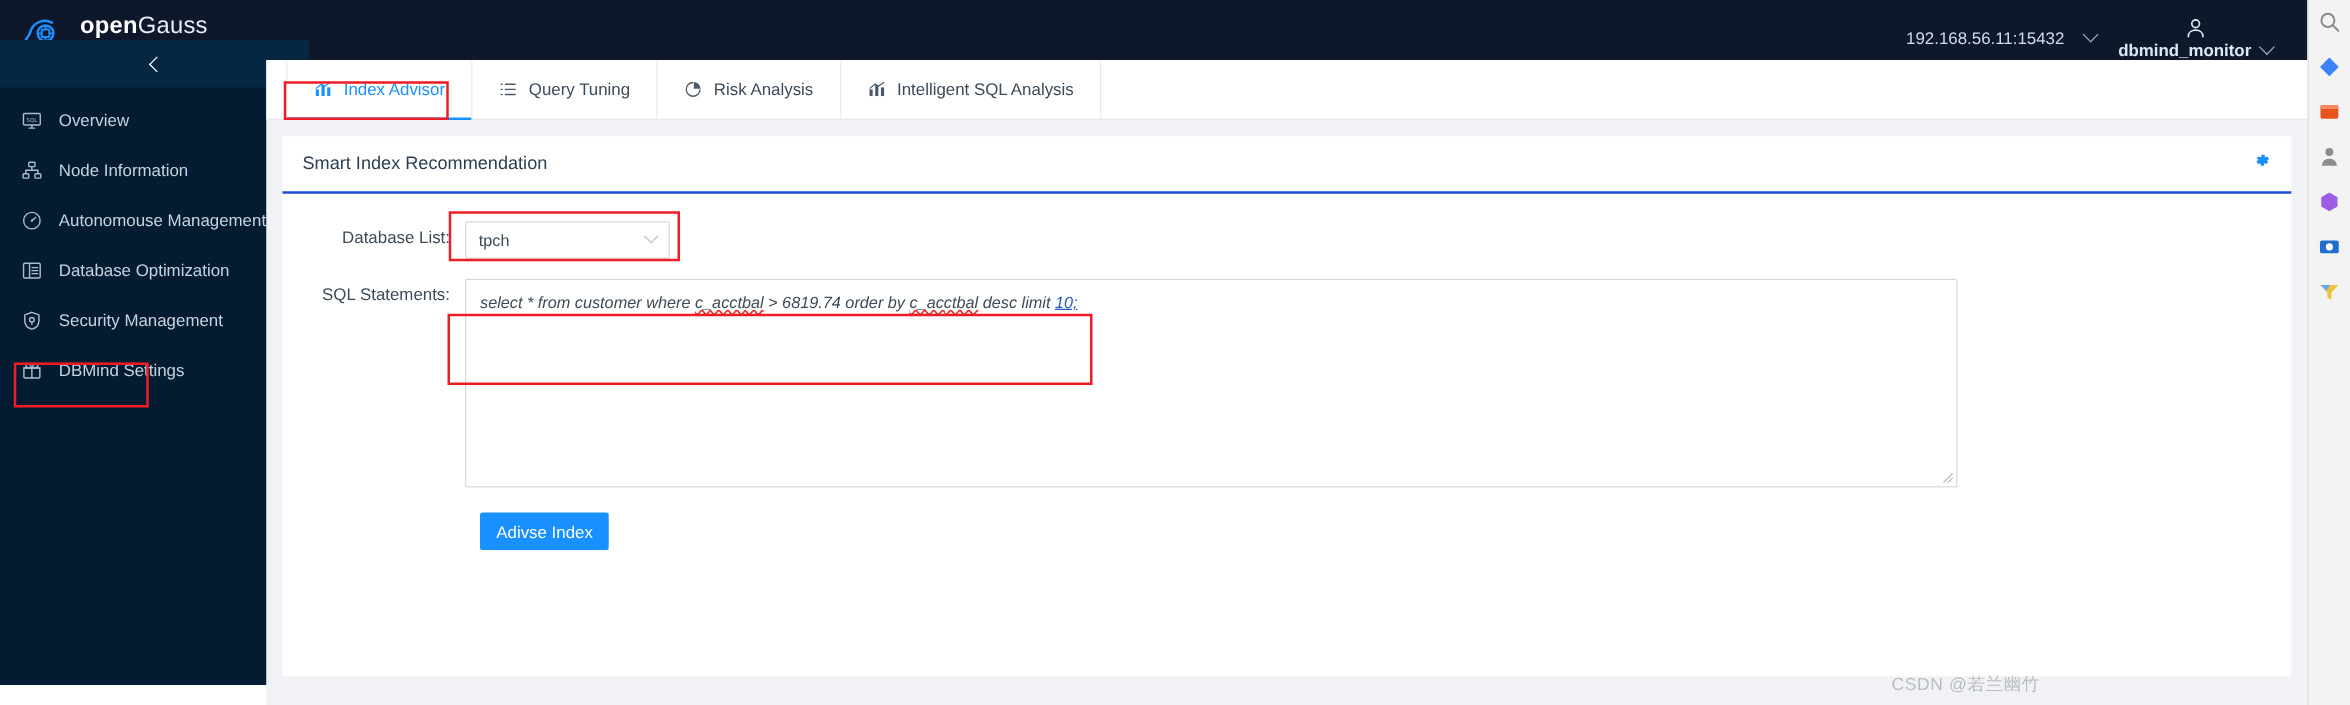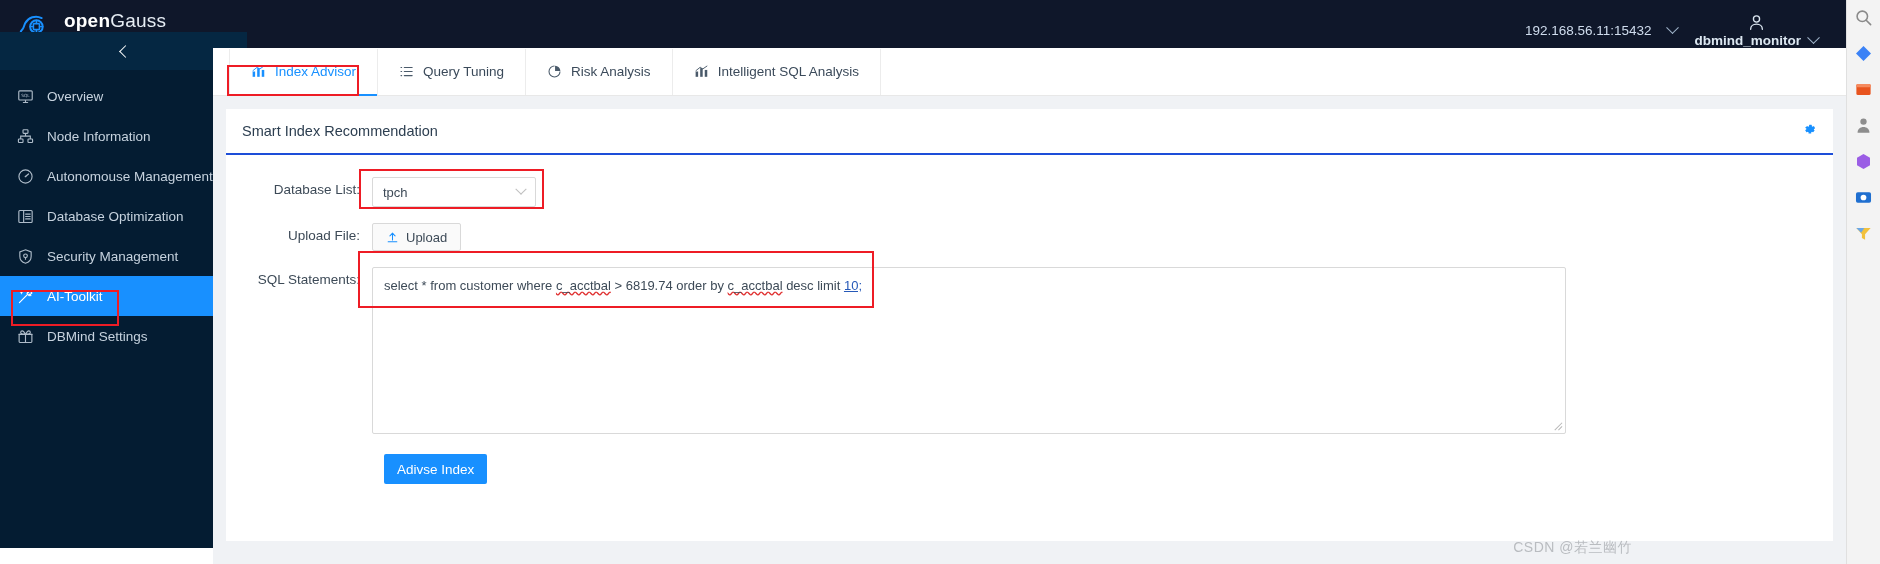--- a/index.html
+++ b/index.html
@@ -204,20 +204,21 @@
     border-radius: 2px;
     background: #fff;
     padding: 8px 11px;
     font-size: 13px;
     color: #3d4a57;
     line-height: 1.5;
     resize: none;
     position: relative;
     cursor: text;
     overflow: hidden;
+    font-style: italic;
   }
   .sql-text { white-space: pre-wrap; }
   .sql-text .squig {
     text-decoration: underline wavy #e03030;
     text-decoration-skip-ink: none;
   }
   .sql-text .lnk { color: #2659b8; text-decoration: underline; }
   .resize-grip {
     position: absolute; right: 2px; bottom: 2px;
     width: 11px; height: 11px;
@@ -364,31 +365,20 @@
         <span class="mi-icon">
           <svg width="17" height="17" viewBox="0 0 24 24" fill="none" stroke="#c6d2de" stroke-width="1.6">
             <path d="M12 2.6l8 3v6.2c0 5-3.4 8.6-8 9.8-4.6-1.2-8-4.8-8-9.8V5.6z"></path>
             <circle cx="12" cy="11" r="2.6"></circle>
             <path d="M12 13.6v3"></path>
           </svg>
         </span>
         <span>Security Management</span>
       </div>
 
-      <div class="menu-item active">
-        <span class="mi-icon">
-          <svg width="17" height="17" viewBox="0 0 24 24" fill="none" stroke="#ffffff" stroke-width="1.6" stroke-linecap="round">
-            <path d="M3.4 20.6L14.6 9.4"></path>
-            <path d="M13.2 4.4l2.2 2.2M19.6 10.8l-2.2-2.2"></path>
-            <path d="M14.2 7.9l3.9-3.9 2.9 2.9-3.9 3.9z"></path>
-            <path d="M6.3 4.2l.7 1.9 1.9.7-1.9.7-.7 1.9-.7-1.9-1.9-.7 1.9-.7z" fill="#ffffff" stroke="none"></path>
-          </svg>
-        </span>
-        <span>AI-Toolkit</span>
-      </div>
 
       <div class="menu-item">
         <span class="mi-icon">
           <svg width="17" height="17" viewBox="0 0 24 24" fill="none" stroke="#c6d2de" stroke-width="1.6">
             <rect x="3" y="9" width="18" height="11.4" rx="1.2"></rect>
             <line x1="2" y1="9" x2="22" y2="9"></line>
             <line x1="12" y1="9" x2="12" y2="20.4"></line>
             <path d="M12 9C10.6 6.2 9.2 4 7.4 4c-1.3 0-2.2 1-2.2 2.2C5.2 8 7.3 9 12 9z"></path>
             <path d="M12 9c1.4-2.8 2.8-5 4.6-5 1.3 0 2.2 1 2.2 2.2C18.8 8 16.7 9 12 9z"></path>
           </svg>
@@ -457,33 +447,20 @@
           <div class="form-row">
             <div class="form-label">Database List:</div>
             <div class="field-area">
               <div class="select">
                 <span>tpch</span>
                 <span class="sel-caret"></span>
               </div>
             </div>
           </div>
 
-          <div class="form-row">
-            <div class="form-label">Upload File:</div>
-            <div class="field-area">
-              <button class="upload-btn">
-                <svg width="13" height="13" viewBox="0 0 24 24" fill="none" stroke="#1890ff" stroke-width="1.9" stroke-linecap="round">
-                  <path d="M12 16.5V4.2"></path>
-                  <path d="M7.2 9l4.8-4.8L16.8 9"></path>
-                  <path d="M4 20h16"></path>
-                </svg>
-                <span>Upload</span>
-              </button>
-            </div>
-          </div>
 
           <div class="form-row">
             <div class="form-label">SQL Statements:</div>
             <div class="field-area">
               <div class="sql-box">
                 <div class="sql-text"><span>select * from customer where </span><span class="squig">c_acctbal</span><span> &gt; 6819.74 order by </span><span class="squig">c_acctbal</span><span> desc limit </span><span class="lnk">10;</span></div>
                 <svg class="resize-grip" viewBox="0 0 12 12">
                   <path d="M11 3L3 11M11 7L7 11" stroke="#b8b8b8" stroke-width="1.1" fill="none"></path>
                 </svg>
               </div>

